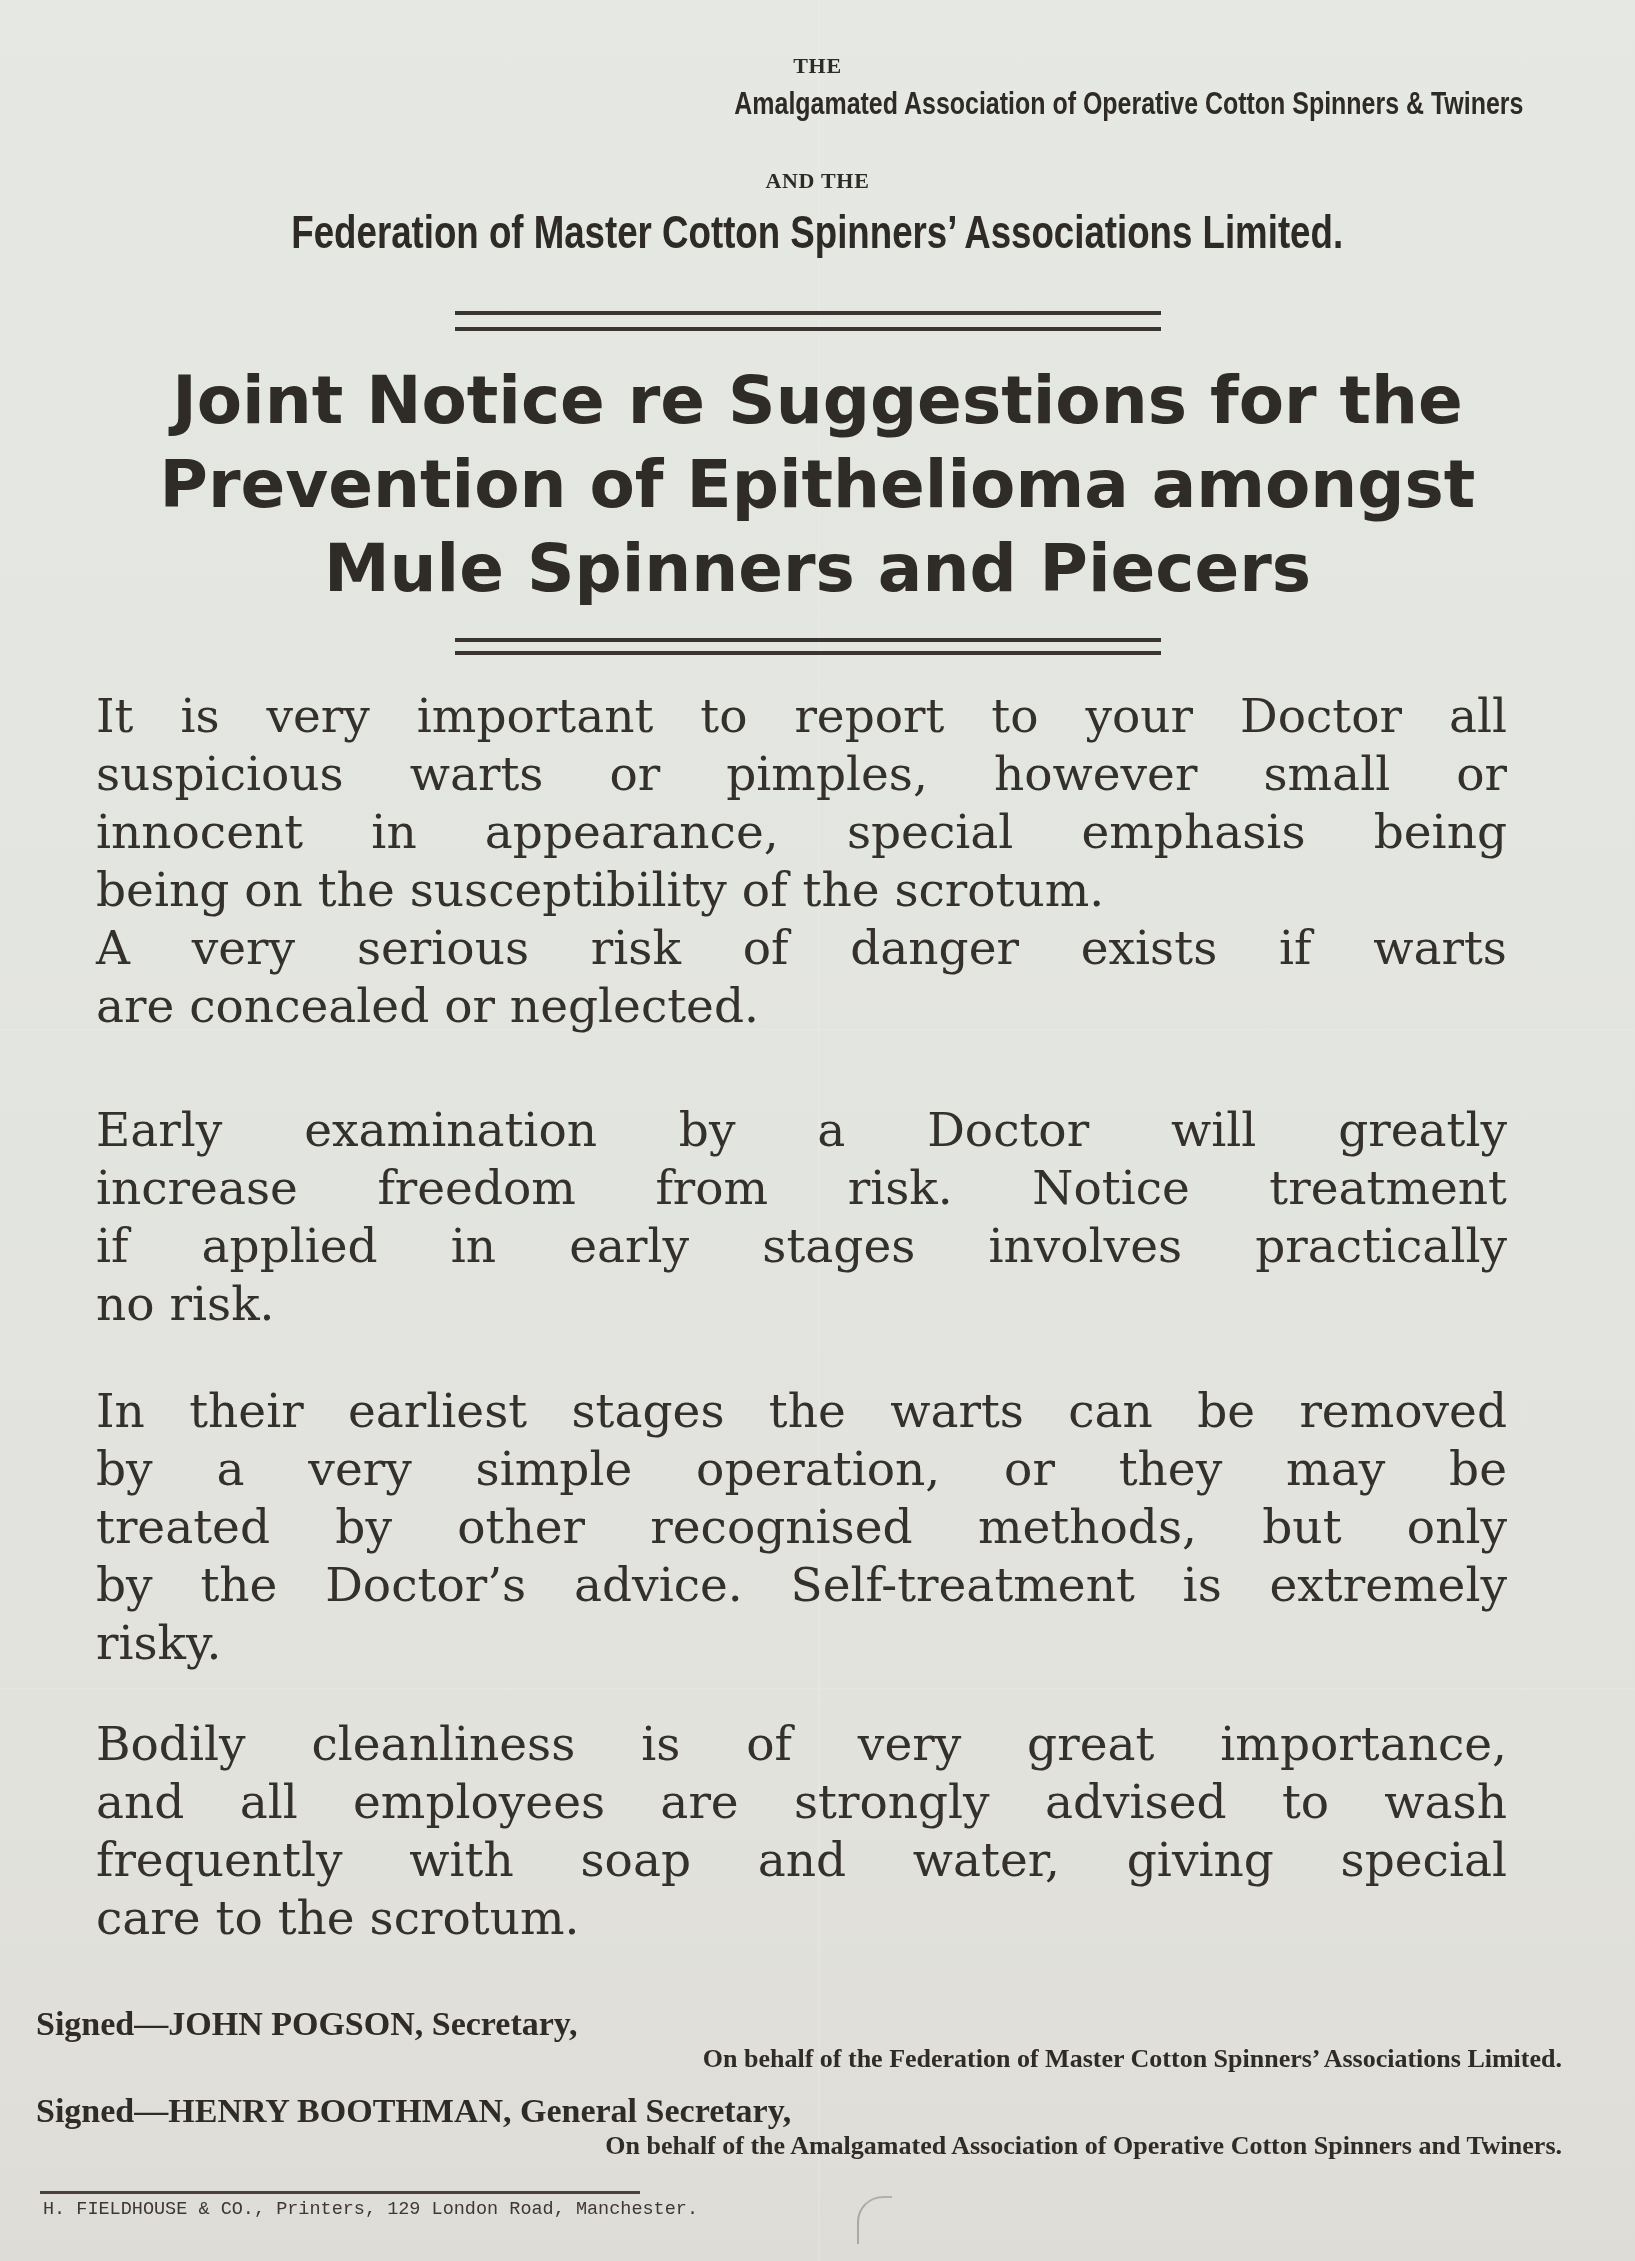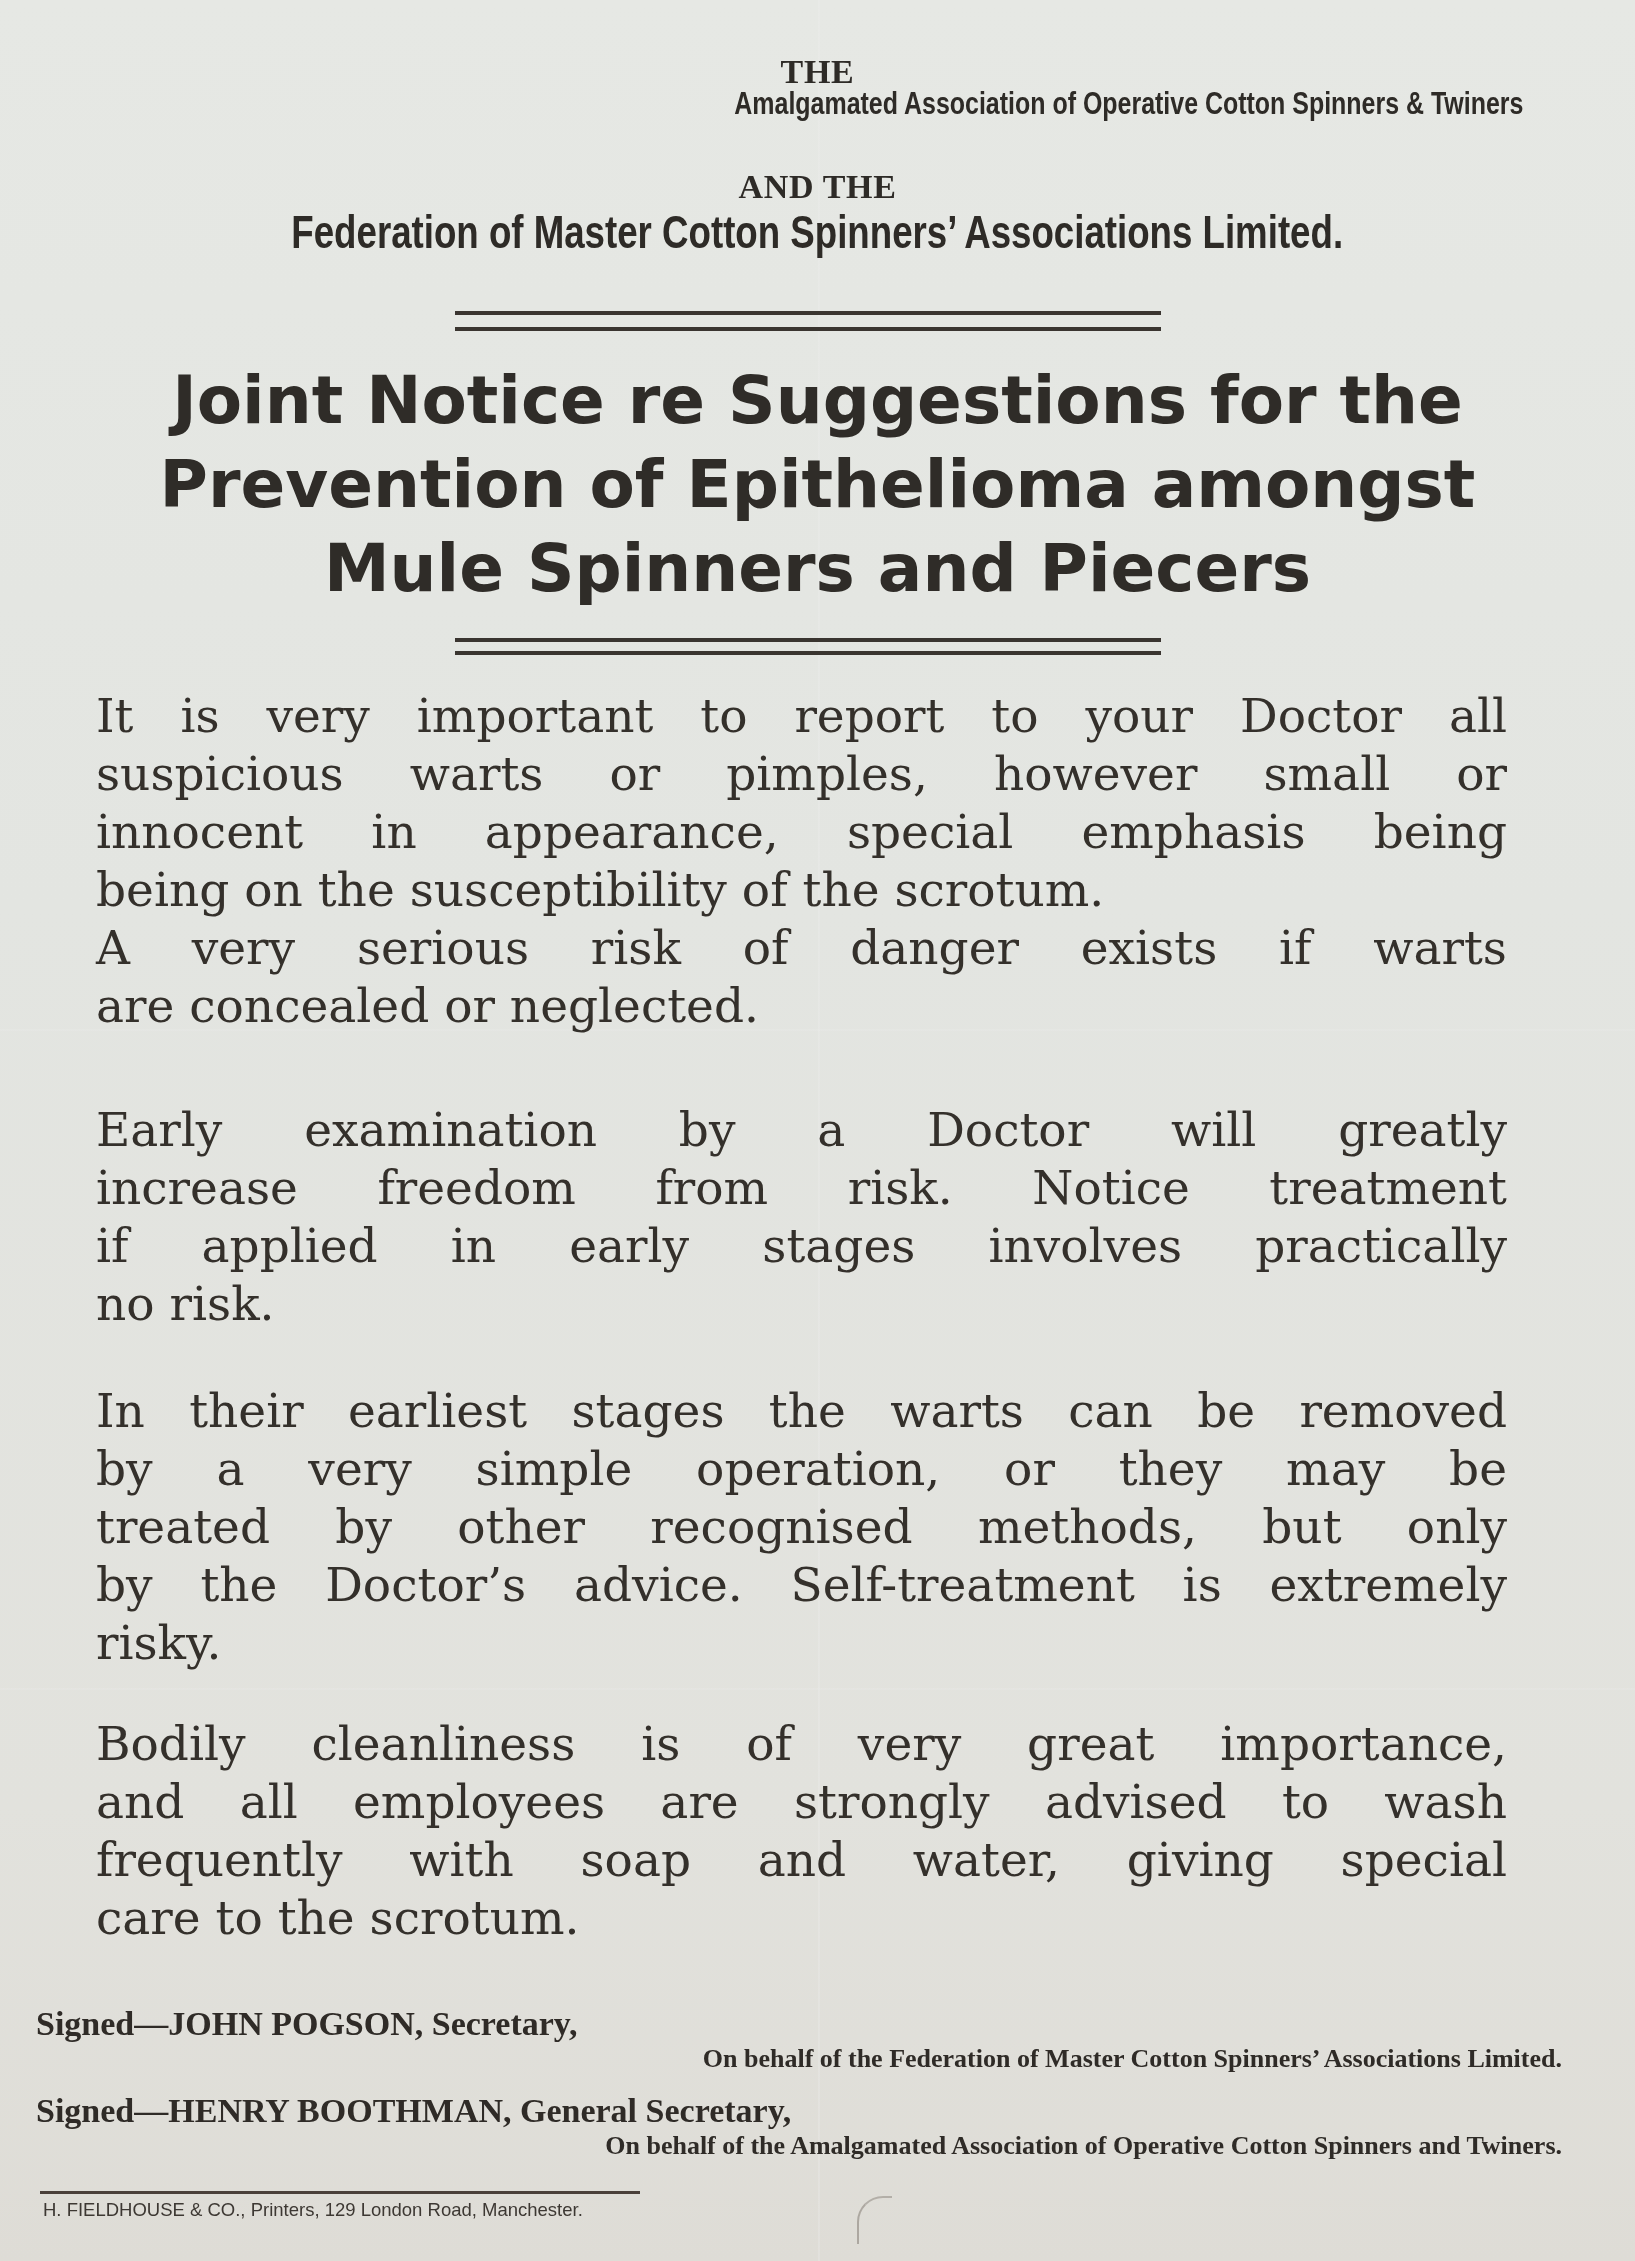--- a/index.html
+++ b/index.html
@@ -23,21 +23,21 @@
   }
   .fold-h1 { top: 1029px; }
   .fold-h2 { top: 1688px; }
   .center { position: absolute; left: 0; width: 1635px; text-align: center; }
   .cond {
     font-family: "Liberation Sans", sans-serif; font-weight: bold;
     transform-origin: center; display: inline-block;
   }
   .small-caps-line {
     font-family: "Liberation Serif", serif; font-weight: bold;
-    font-size: 34px; letter-spacing: 0.7px;
+    font-size: 22px; letter-spacing: 0.7px;
   }
   .org1 { top: 85px; font-size: 32px; text-align: right; }
   .org1 .cond { transform: scaleX(0.78); }
   .org2 { top: 204px; font-size: 47px; }
   .org2 .cond { transform: scaleX(0.78); }
   .the1 { top: 53px; }
   .andthe { top: 168px; }
   .rule {
     position: absolute; left: 455px; width: 706px; height: 20px;
     border-top: 4px solid #3a3530; border-bottom: 4px solid #3a3530; box-sizing: border-box;
@@ -62,21 +62,21 @@
   .p4 { top: 1715px; }
   .sig {
     position: absolute; font-family: "Liberation Serif", serif; font-weight: bold; color: #2f2b27;
   }
   .sig1 { left: 36px; top: 2005px; font-size: 34px; }
   .sig1b { right: 73px; top: 2044px; font-size: 26px; }
   .sig2 { left: 36px; top: 2092px; font-size: 34px; }
   .sig2b { right: 73px; top: 2131px; font-size: 26px; }
   .printer-rule { position: absolute; left: 40px; top: 2191px; width: 600px; height: 3.3px; background: #4a403a; }
   .printer {
-    position: absolute; left: 43px; top: 2199px; font-family: Liberation Sans, sans-serif;
+    position: absolute; left: 43px; top: 2199px; font-family: Liberation Mono, monospace;
     font-size: 18.5px; color: #3d3833;
   }
   .mark { position: absolute; left: 857px; top: 2196px; width: 33px; height: 46px;
     border-left: 2px solid rgba(80,70,60,0.35); border-top: 2px solid rgba(80,70,60,0.3); border-radius: 26px 0 0 0; }
 </style>
 </head>
 <body>
 
 <div class="sheet">
   <div class="fold-v"></div>

